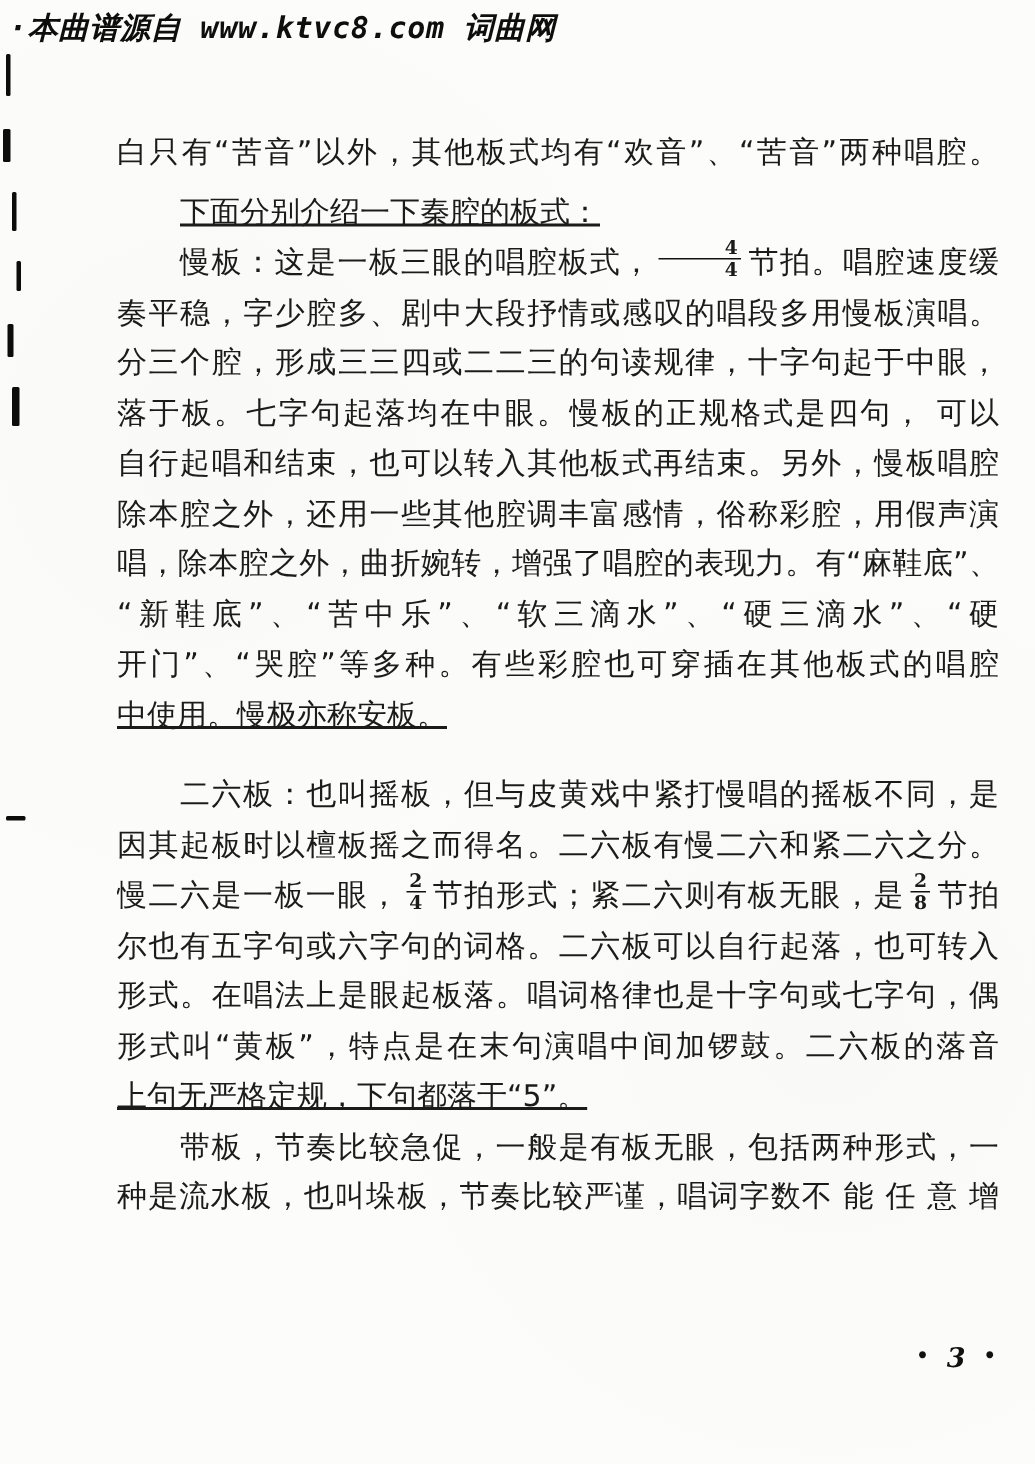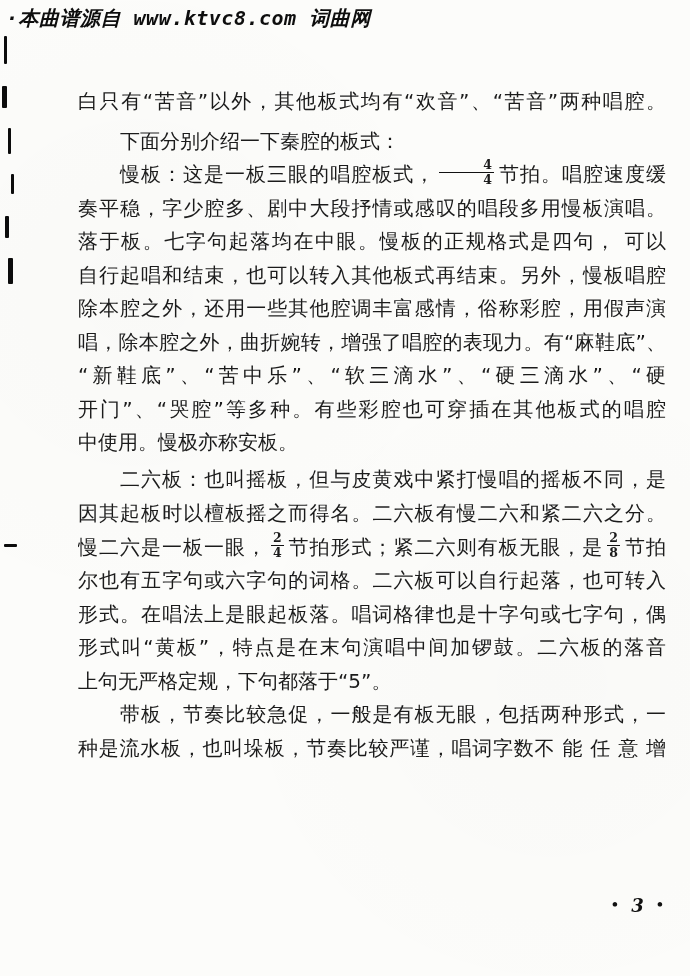--- a/index.html
+++ b/index.html
@@ -40,21 +40,21 @@
   }
   .text-line{
     font-size:20px;
     line-height:33.5px;
     height:33.5px;
     text-align:justify;
     text-align-last:justify;
     overflow:hidden;
     white-space:normal;
   }
-  .text-line.no-justify{text-align:left;text-align-last:left;}
+  .text-line.no-justify{text-align:left;text-align-last:left;text-decoration:underline;}
   .text-line.indent{text-indent:42px;}
   .frac{
     display:inline-flex;flex-direction:column;align-items:center;
     vertical-align:middle;margin:0 4px;
     font-weight:bold;font-size:12.5px;line-height:1.1;
     transform:translateY(-3px);
     font-family:"DejaVu Serif",serif;
   }
   .frac .num{display:block;border-bottom:1.6px solid #111;padding:0 2px;}
   .frac .den{display:block;padding:0 2px;}
@@ -84,28 +84,29 @@
 <div class="mark mark-7"></div>
 
 <div class="text-body" id="text-body">
     <div class="text-line">白只有“苦音”以外，其他板式均有“欢音”、“苦音”两种唱腔。</div>
     <div class="text-line indent no-justify" style="margin-top: 6px;">下面分别介绍一下秦腔的板式：</div>
     <div class="text-line indent">慢板：这是一板三眼的唱腔板式，<span class="frac">
         <span class="num">4</span>
         <span class="den">4</span>
       </span>节拍。唱腔速度缓慢，节</div>
     <div class="text-line">奏平稳，字少腔多、剧中大段抒情或感叹的唱段多用慢板演唱。</div>
+    <div class="text-line">分三个腔，形成三三四或二二三的句读规律，十字句起于中眼，</div>
     <div class="text-line">落于板。七字句起落均在中眼。慢板的正规格式是四句， 可以</div>
     <div class="text-line">自行起唱和结束，也可以转入其他板式再结束。另外，慢板唱腔</div>
     <div class="text-line">除本腔之外，还用一些其他腔调丰富感情，俗称彩腔，用假声演</div>
     <div class="text-line">唱，除本腔之外，曲折婉转，增强了唱腔的表现力。有“麻鞋底”、</div>
     <div class="text-line">“新鞋底”、“苦中乐”、“软三滴水”、“硬三滴水”、“硬</div>
     <div class="text-line">开门”、“哭腔”等多种。有些彩腔也可穿插在其他板式的唱腔</div>
     <div class="text-line no-justify">中使用。慢极亦称安板。</div>
-    <div class="text-line indent" style="margin-top: 4px; font-family: Liberation Mono, monospace;">二六板：也叫摇板，但与皮黄戏中紧打慢唱的摇板不同，是</div>
+    <div class="text-line indent" style="margin-top: 20px;">二六板：也叫摇板，但与皮黄戏中紧打慢唱的摇板不同，是</div>
     <div class="text-line">因其起板时以檀板摇之而得名。二六板有慢二六和紧二六之分。</div>
     <div class="text-line">慢二六是一板一眼，<span class="frac">
         <span class="num">2</span>
         <span class="den">4</span>
       </span>节拍形式；紧二六则有板无眼，是<span class="frac">
         <span class="num">2</span>
         <span class="den">8</span>
       </span>节拍</div>
     <div class="text-line">尔也有五字句或六字句的词格。二六板可以自行起落，也可转入</div>
     <div class="text-line">形式。在唱法上是眼起板落。唱词格律也是十字句或七字句，偶</div>

